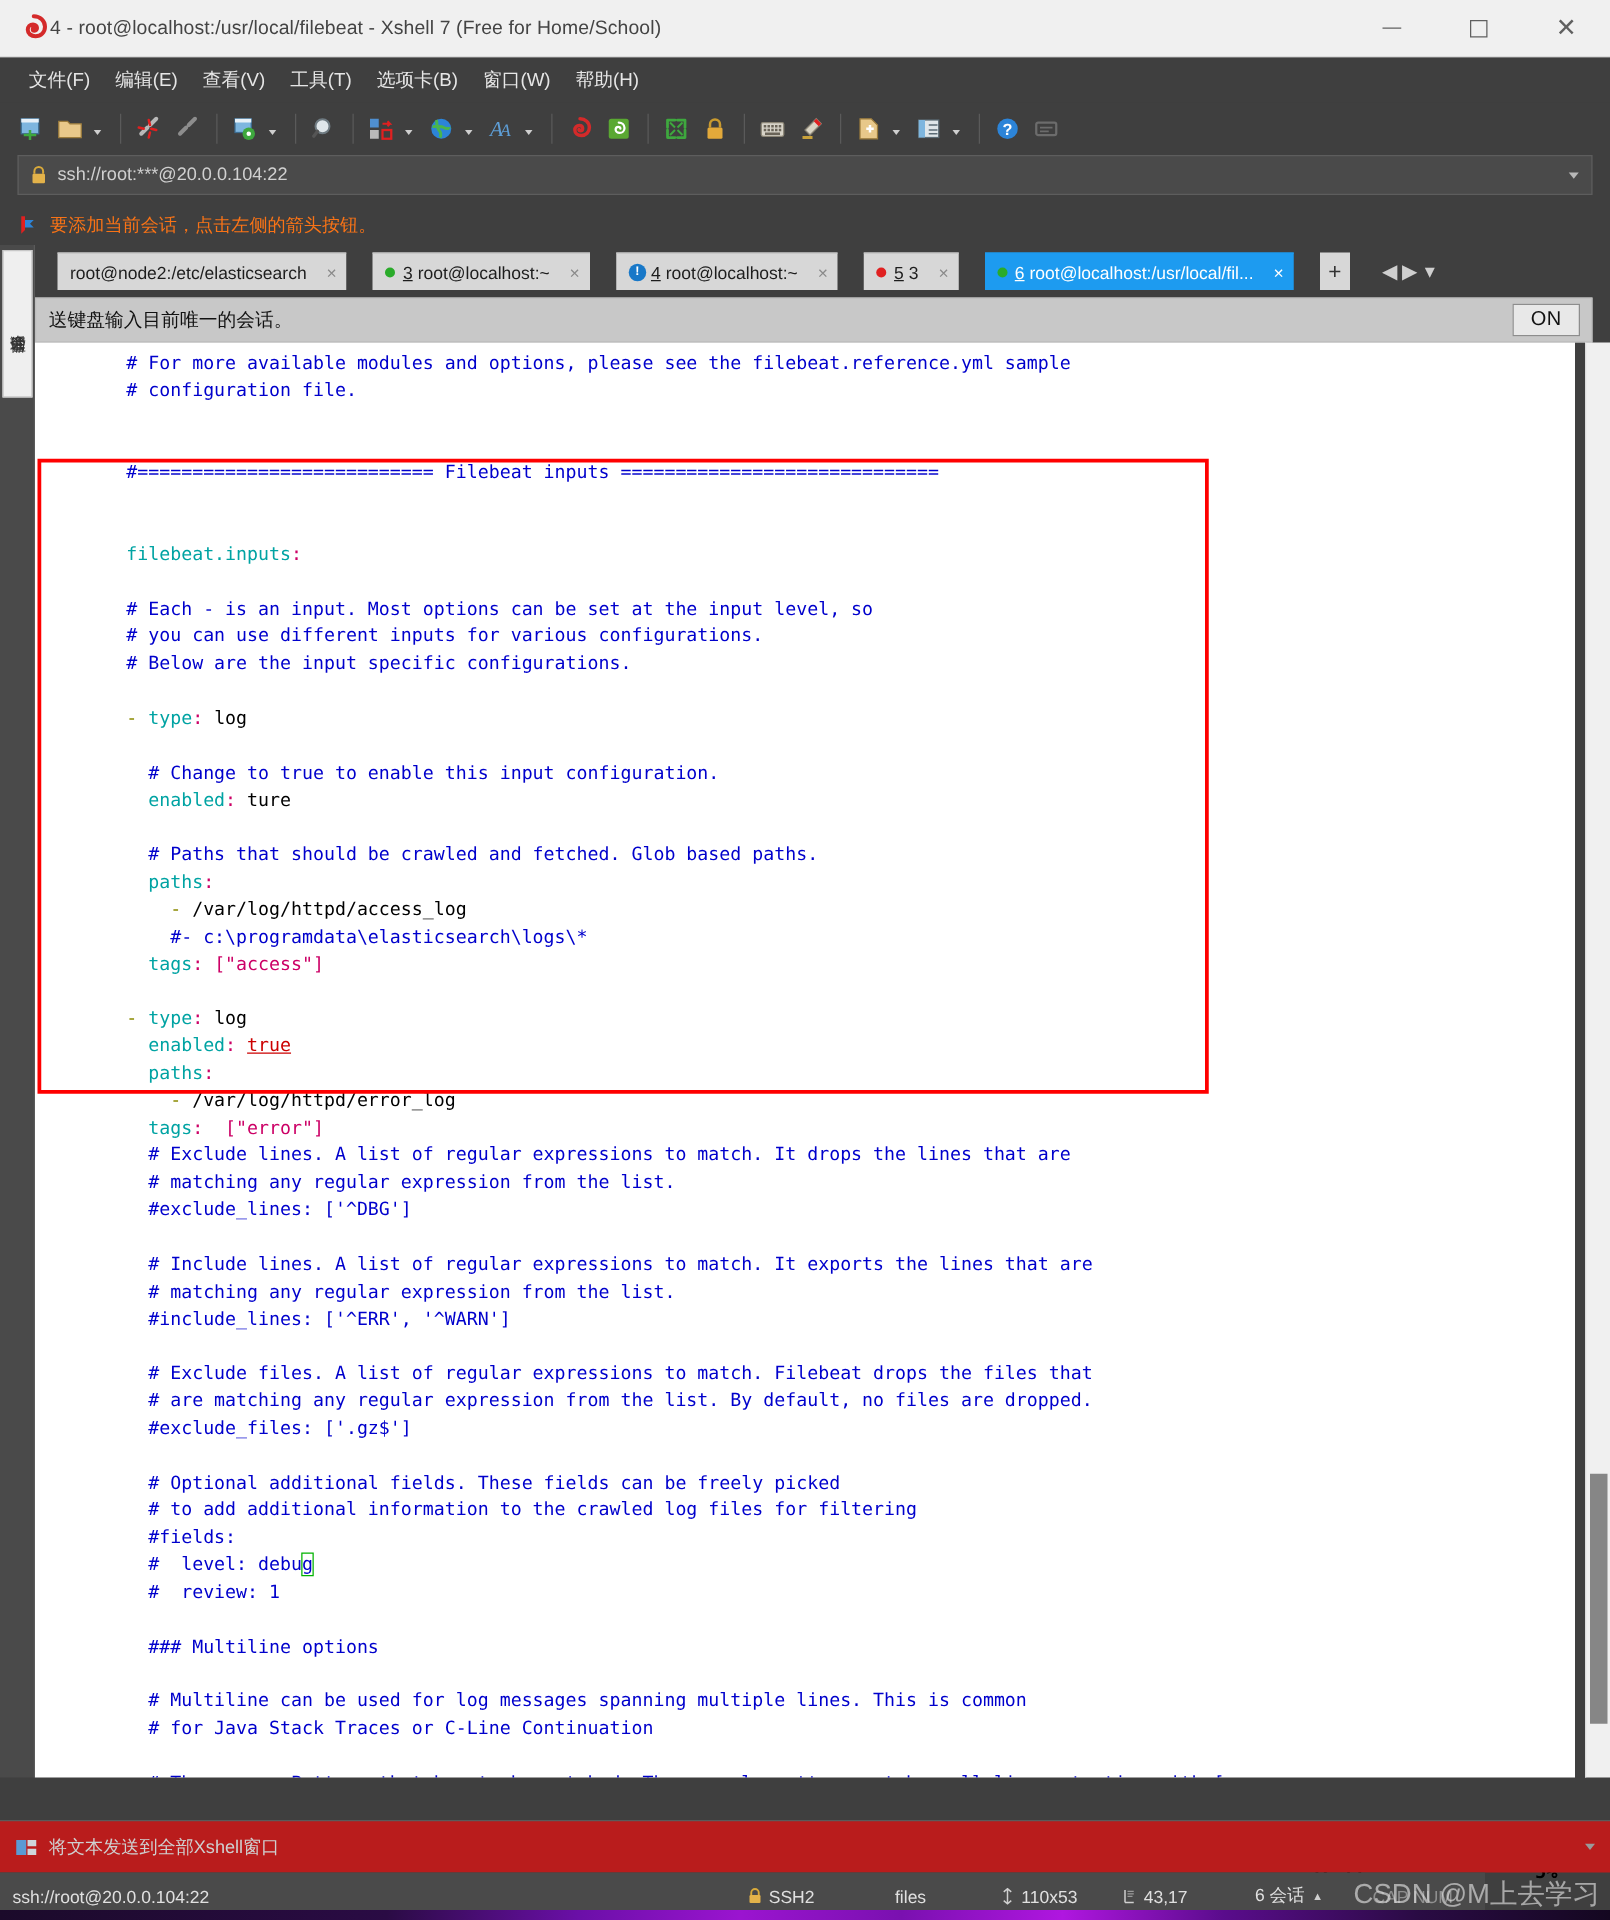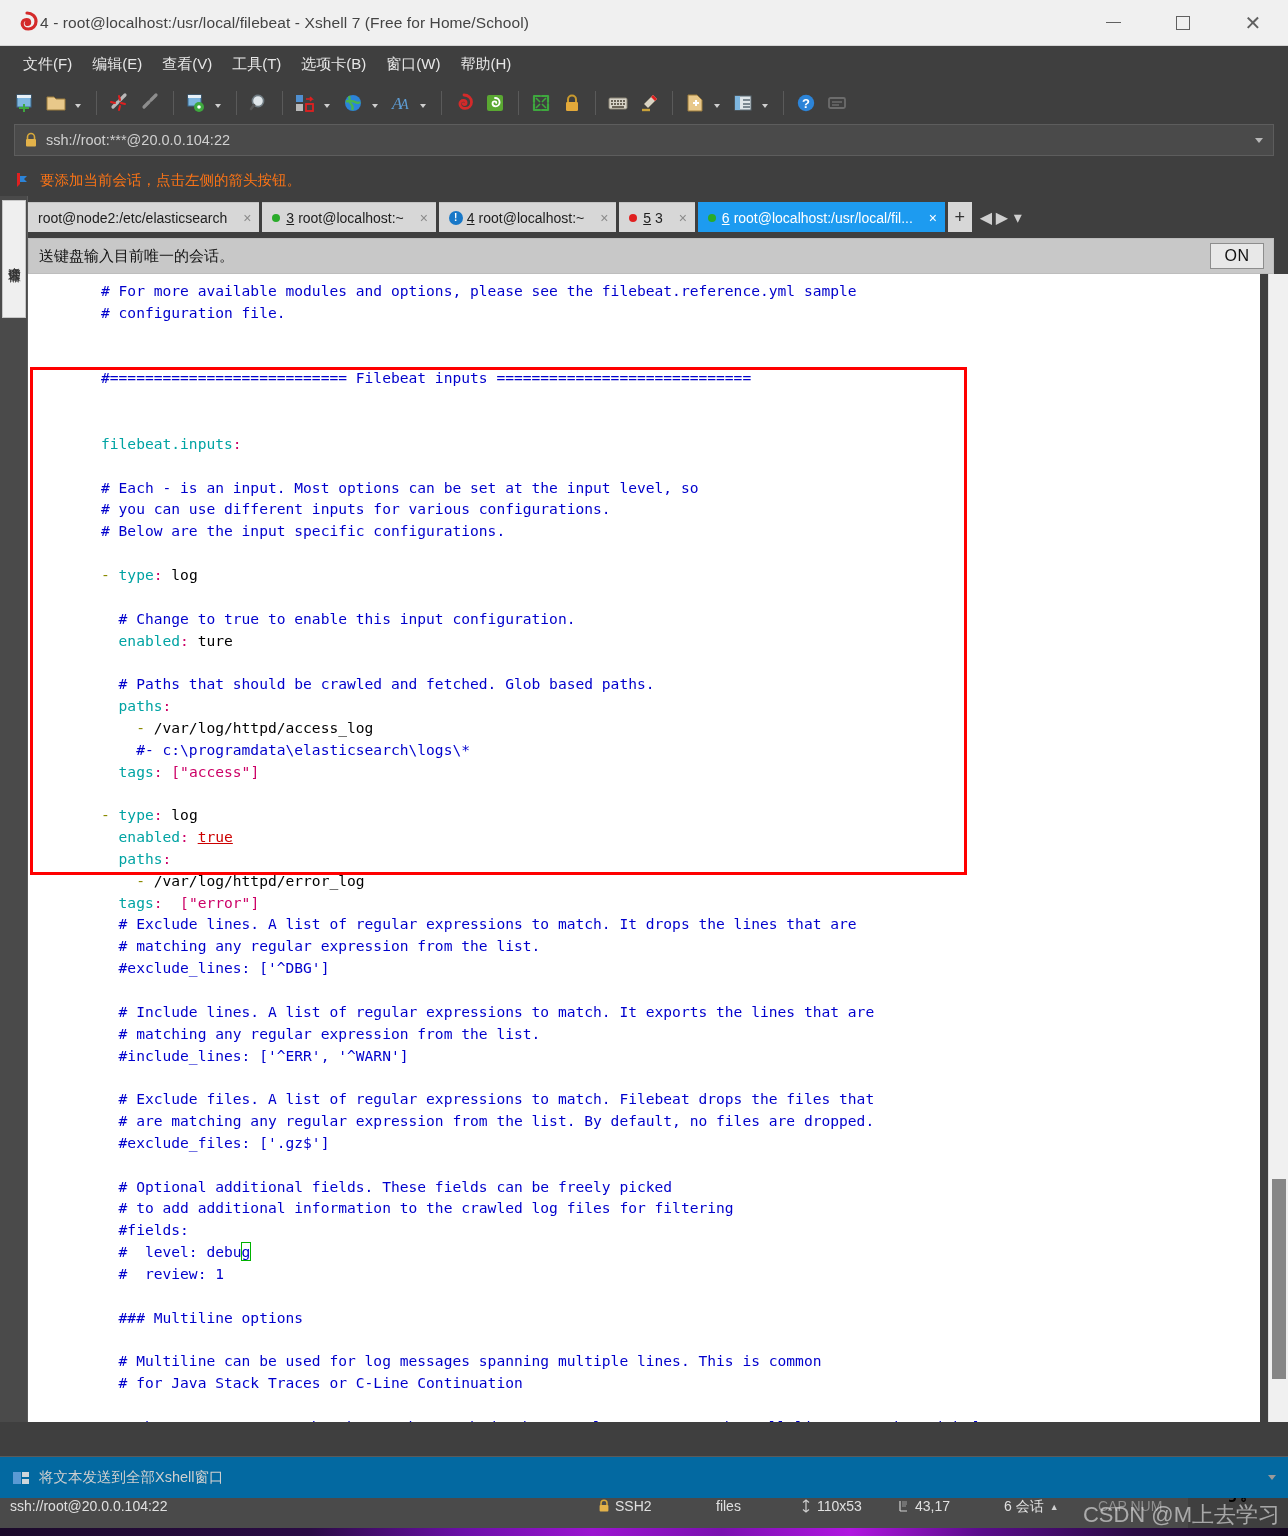--- a/index.html
+++ b/index.html
@@ -78,21 +78,21 @@
   .hintrow{
     position:absolute; left:14px; top:164px; width:1260px; height:32px;
     display:flex; align-items:center;
   }
   .hint-arrow{ margin-right:8px; display:flex; }
   .hint-text{ color:#f97316; font-size:14.5px; }
 
   
   .tabstrip{
     position:absolute; left:0; top:200px; width:1288px; height:32px;
-    background:#3f3f3f; display:flex; align-items:flex-end;
+    background:#3f3f3f; display:flex; align-items:flex-end;gap:18px;
   }
   .tab-gutter{ width:28px; height:32px; flex:none;}
   .tab{
     height:30px; display:flex; align-items:center;
     background:#d7d7d7; color:#1d1d1d; font-size:14px;
     padding:0 4px 0 10px; margin-right:3px; position:relative; white-space:nowrap;
     border-top:1px solid #c3c3c3;
   }
   .tab.active{ background:#1d9bf0; color:#fff; border-top-color:#1d9bf0;}
   .tab .dot{ width:8px;height:8px;border-radius:50%;margin-right:6px;flex:none;}
@@ -184,35 +184,35 @@
     background:#f0f0f0; border-left:1px solid #dcdcdc;
   }
   .tscroll-thumb{
     position:absolute; left:3px; top:905px; width:14px; height:200px;
     background:#868686;
   }
 
   
   .sendall{
     position:absolute; left:0; top:1456px; width:1288px; height:42px;
-    background:#0369a1; display:flex; align-items:center;
+    background:#b91c1c; display:flex; align-items:center;
     border-top:1px solid #5a5a5a;
   }
   .sa-icon{ margin-left:12px; margin-right:9px; display:flex;}
   .sa-text{ color:#cfcfcf; font-size:14.5px; }
   .sa-caret{ margin-left:auto; margin-right:12px;}
   .sa-caret i{
     width:0;height:0;border-left:4px solid transparent;border-right:4px solid transparent;
     border-top:5px solid #9a9a9a; display:block;
   }
 
   
   .statusbar{
     position:absolute; left:0; top:1498px; width:1188px; height:38px;
-    background:#4a4a4a; display:flex; color:#e0e0e0; font-size:14px;
+    background:#4a4a4a; display:flex; align-items:center; color:#e0e0e0; font-size:14px;
   }
   .st-left{ margin-left:10px; }
   .st-ssh{ position:absolute; left:598px; display:flex; align-items:center; }
   .st-term{ position:absolute; left:716px; }
   .st-size{ position:absolute; left:800px; display:flex; align-items:center;}
   .st-cur{ position:absolute; left:898px; display:flex; align-items:center;}
   .st-sess{ position:absolute; left:1004px; display:flex; align-items:center;}
   .st-cap{ position:absolute; left:1098px; color:#8f8f8f;}
   .st-up{ margin-left:6px; font-size:9px; color:#d0d0d0;}
   .mini{ margin-right:5px; display:flex; }

